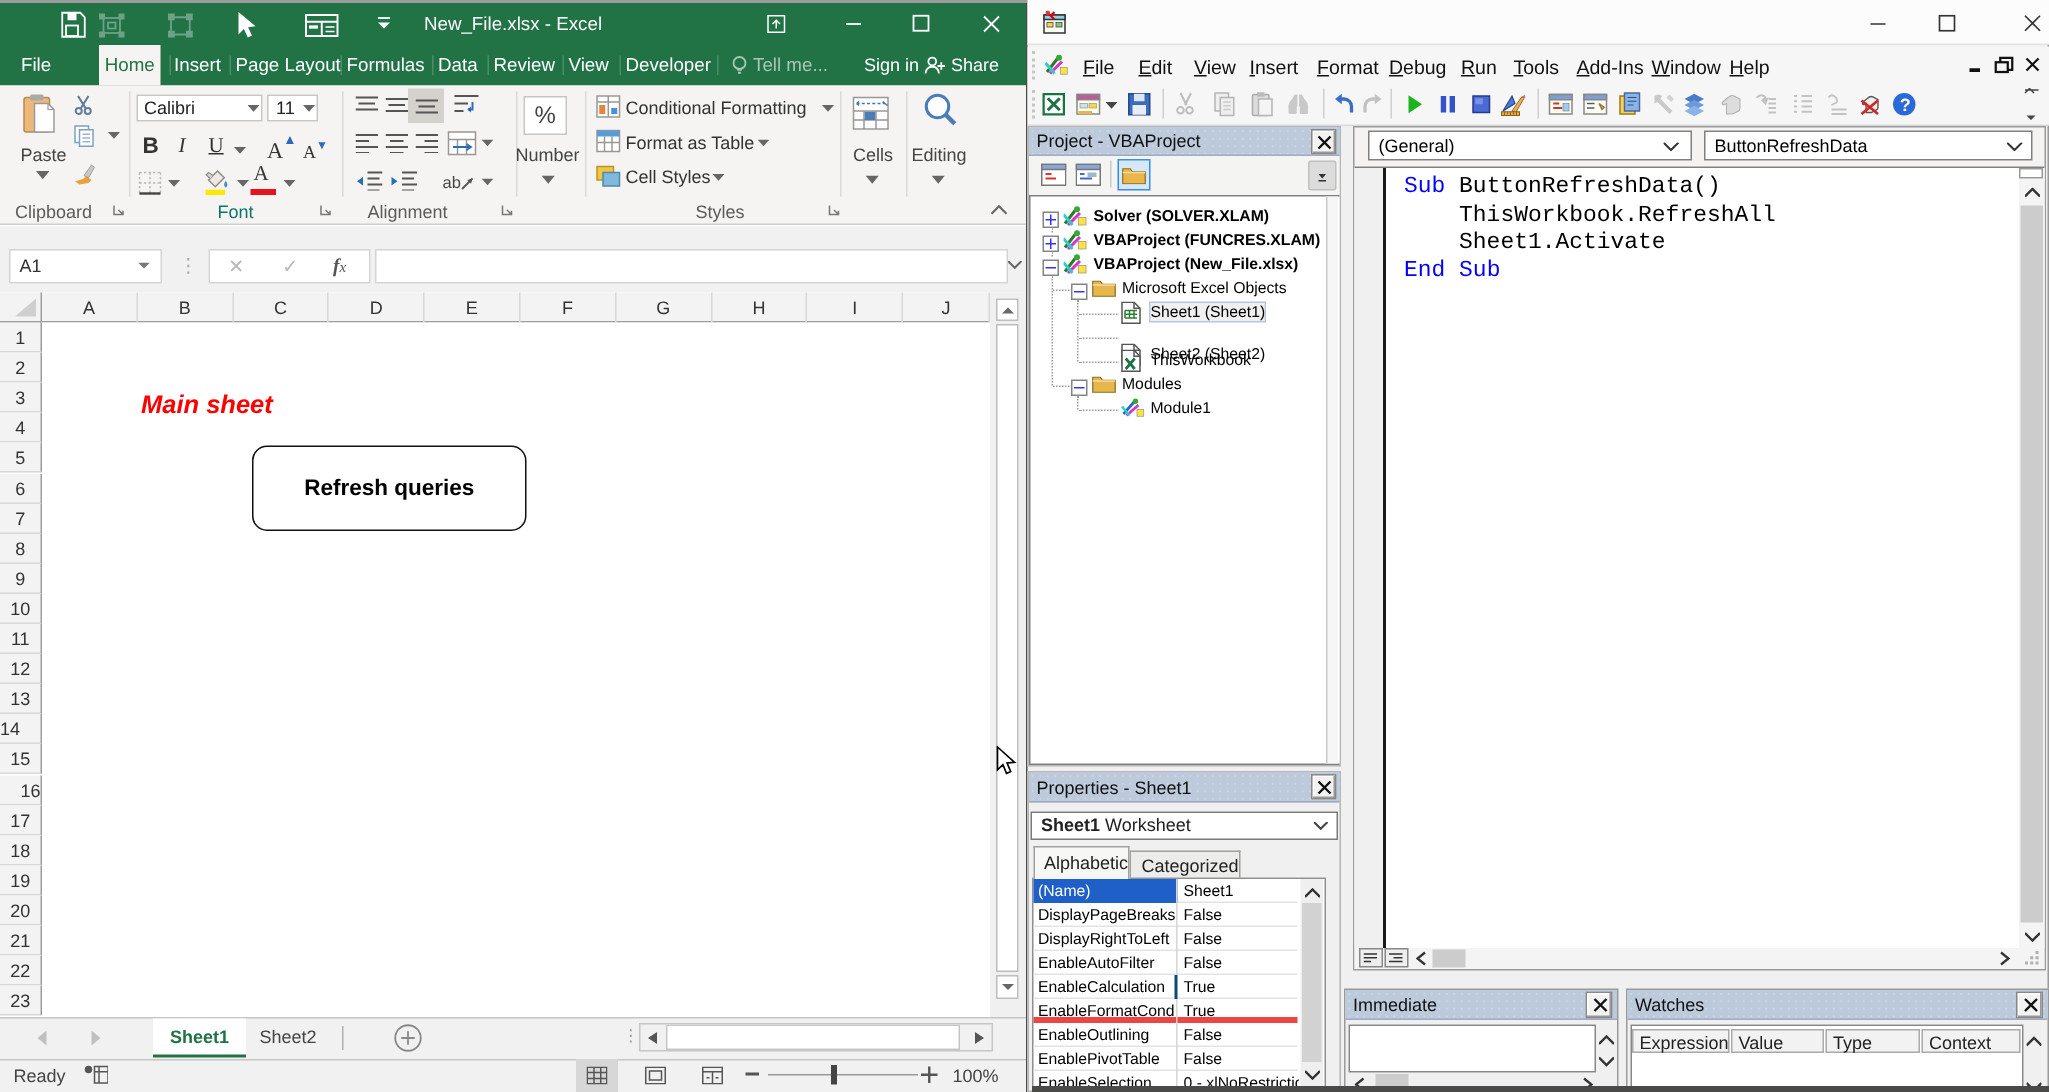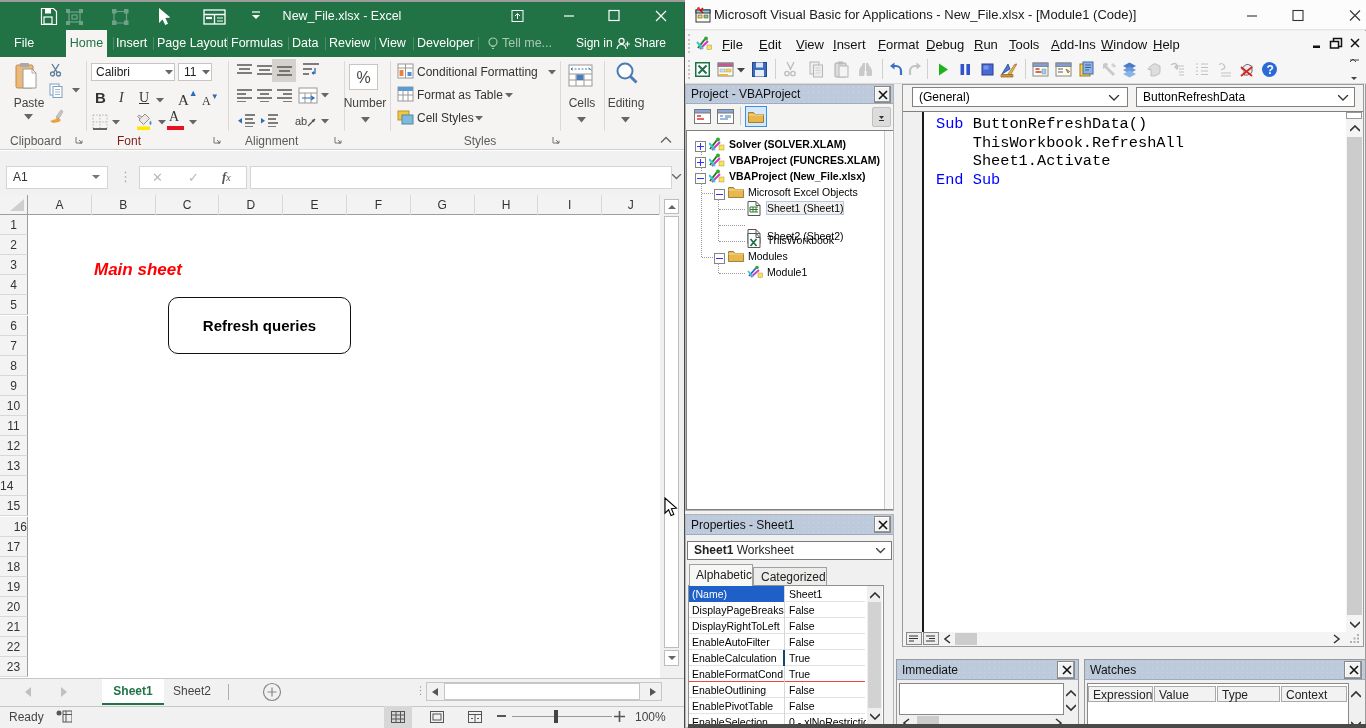--- a/index.html
+++ b/index.html
@@ -171,21 +171,21 @@
     </svg>
     <svg class="abs" style="left:158px;top:63px" width="8" height="5" viewBox="0 0 8 5">
         <path d="M0 0h8L4 4.5z" fill="#666"></path>
       </svg>
     <div class="abs" style="left:169px;top:52px;font-size:14px;color:#333;font-family:'Liberation Serif',serif">A</div>
     <div class="abs" style="left:167px;top:69px;width:17px;height:4px;background:#e81123"></div>
     <svg class="abs" style="left:189px;top:63px" width="8" height="5" viewBox="0 0 8 5">
         <path d="M0 0h8L4 4.5z" fill="#666"></path>
       </svg>
     <div class="abs" style="left:228px;top:4px;width:1px;height:70px;background:#dcdad8"></div>
-    <div class="abs" style="left:117px;top:77px;width:50px;text-align:left;color:#7f1d1d">Font</div>
+    <div class="abs" style="left:132px;top:77px;width:50px;text-align:center;color:#0f766e">Font</div>
     <svg class="abs" style="left:213px;top:79px" width="9" height="9" viewBox="0 0 9 9">
         <path d="M1 1v6h6M4 4l3 3M7 4.5V7H4.5" fill="none" stroke="#777" stroke-width="1"></path>
       </svg>
 
     <svg class="abs" style="left:237px;top:7px" width="15" height="13" viewBox="0 0 15 13">
         <path d="M0 1h15M2 5h11M0 9h15" stroke="#555" stroke-width="1.4"></path>
       </svg>
     <svg class="abs" style="left:257px;top:7px" width="15" height="13" viewBox="0 0 15 13">
         <path d="M0 2h15M2 6h11M0 10h15" stroke="#555" stroke-width="1.4"></path>
       </svg>
@@ -444,21 +444,20 @@
 
   <div class="abs" style="left:1px;top:0;width:681px;height:30px;background:#fcfcfc;border-bottom:1px solid #e4e4e4"></div>
   <svg class="abs" style="left:11px;top:7px" width="17" height="16" viewBox="0 0 17 16">
     <rect x="1" y="3" width="14" height="12" fill="#fffef2" stroke="#333" stroke-width="1"></rect>
     <rect x="1" y="3" width="14" height="3" fill="#8ad0f0" stroke="#333" stroke-width="1"></rect>
     <path d="M3 1 l5 5 M8 1 l-2.5 2.5" stroke="#d00" stroke-width="1.5"></path>
     <circle cx="3.5" cy="1.5" r="1.5" fill="#e33"></circle>
     <rect x="3" y="8" width="4" height="3" fill="#ffd24d" stroke="#555" stroke-width="0.6"></rect>
     <rect x="9" y="8" width="4" height="3" fill="#7ec97e" stroke="#555" stroke-width="0.6"></rect>
   </svg>
-  <div class="abs" style="left:30px;top:7px;font-size:13px;color:#1a1a1a">Microsoft Visual Basic for Applications - New_File.xlsx - [Module1 (Code)]</div>
   <svg class="abs" style="left:561px;top:9px" width="120" height="13" viewBox="0 0 120 13">
     <g stroke="#333" stroke-width="1.1" fill="none">
       <path d="M2 7 h10"></path>
       <rect x="48" y="1.5" width="10" height="10"></rect>
       <path d="M105 1.5 l10 10 M115 1.5 l-10 10"></path>
     </g>
   </svg>
 
   <div class="abs" style="left:1px;top:31px;width:681px;height:25px;background:#f6f6f6"></div>
   <div class="abs" style="left:4px;top:34px;width:3px;height:19px;border-left:2px dotted #c5c5c5"></div>
@@ -792,21 +791,21 @@
           <div class="abs" style="left:97px;top:0;width:80px;height:16px;color:#000;font-size:10.5px;padding:2px 0 0 3px;overflow:hidden;white-space:nowrap">False</div>
         </div>
         <div class="abs" style="left:0;top:48px;width:176px;height:16px;border-bottom:1px solid #e3e3e3">
           <div class="abs" style="left:0;top:0;width:96px;height:16px;color:#000;font-size:10.5px;padding:2px 0 0 3px;border-right:1px solid #d6d6d6;overflow:hidden;white-space:nowrap">EnableAutoFilter</div>
           <div class="abs" style="left:97px;top:0;width:80px;height:16px;color:#000;font-size:10.5px;padding:2px 0 0 3px;overflow:hidden;white-space:nowrap">False</div>
         </div>
         <div class="abs" style="left:0;top:64px;width:176px;height:16px;border-bottom:1px solid #e3e3e3">
           <div class="abs" style="left:0;top:0;width:96px;height:16px;color:#000;font-size:10.5px;padding:2px 0 0 3px;border-right:2px solid #0c4a6e;overflow:hidden;white-space:nowrap">EnableCalculation</div>
           <div class="abs" style="left:97px;top:0;width:80px;height:16px;color:#000;font-size:10.5px;padding:2px 0 0 3px;overflow:hidden;white-space:nowrap">True</div>
         </div>
-        <div class="abs" style="left:0;top:80px;width:176px;height:16px;border-bottom:1px solid #ef4444">
+        <div class="abs" style="left:0;top:80px;width:176px;height:16px;border-bottom:4px solid #ef4444">
           <div class="abs" style="left:0;top:0;width:96px;height:16px;color:#000;font-size:10.5px;padding:2px 0 0 3px;border-right:1px solid #d6d6d6;overflow:hidden;white-space:nowrap">EnableFormatCond</div>
           <div class="abs" style="left:97px;top:0;width:80px;height:16px;color:#000;font-size:10.5px;padding:2px 0 0 3px;overflow:hidden;white-space:nowrap">True</div>
         </div>
         <div class="abs" style="left:0;top:96px;width:176px;height:16px;border-bottom:1px solid #e3e3e3">
           <div class="abs" style="left:0;top:0;width:96px;height:16px;color:#000;font-size:10.5px;padding:2px 0 0 3px;border-right:1px solid #d6d6d6;overflow:hidden;white-space:nowrap">EnableOutlining</div>
           <div class="abs" style="left:97px;top:0;width:80px;height:16px;color:#000;font-size:10.5px;padding:2px 0 0 3px;overflow:hidden;white-space:nowrap">False</div>
         </div>
         <div class="abs" style="left:0;top:112px;width:176px;height:16px;border-bottom:1px solid #e3e3e3">
           <div class="abs" style="left:0;top:0;width:96px;height:16px;color:#000;font-size:10.5px;padding:2px 0 0 3px;border-right:1px solid #d6d6d6;overflow:hidden;white-space:nowrap">EnablePivotTable</div>
           <div class="abs" style="left:97px;top:0;width:80px;height:16px;color:#000;font-size:10.5px;padding:2px 0 0 3px;overflow:hidden;white-space:nowrap">False</div>

